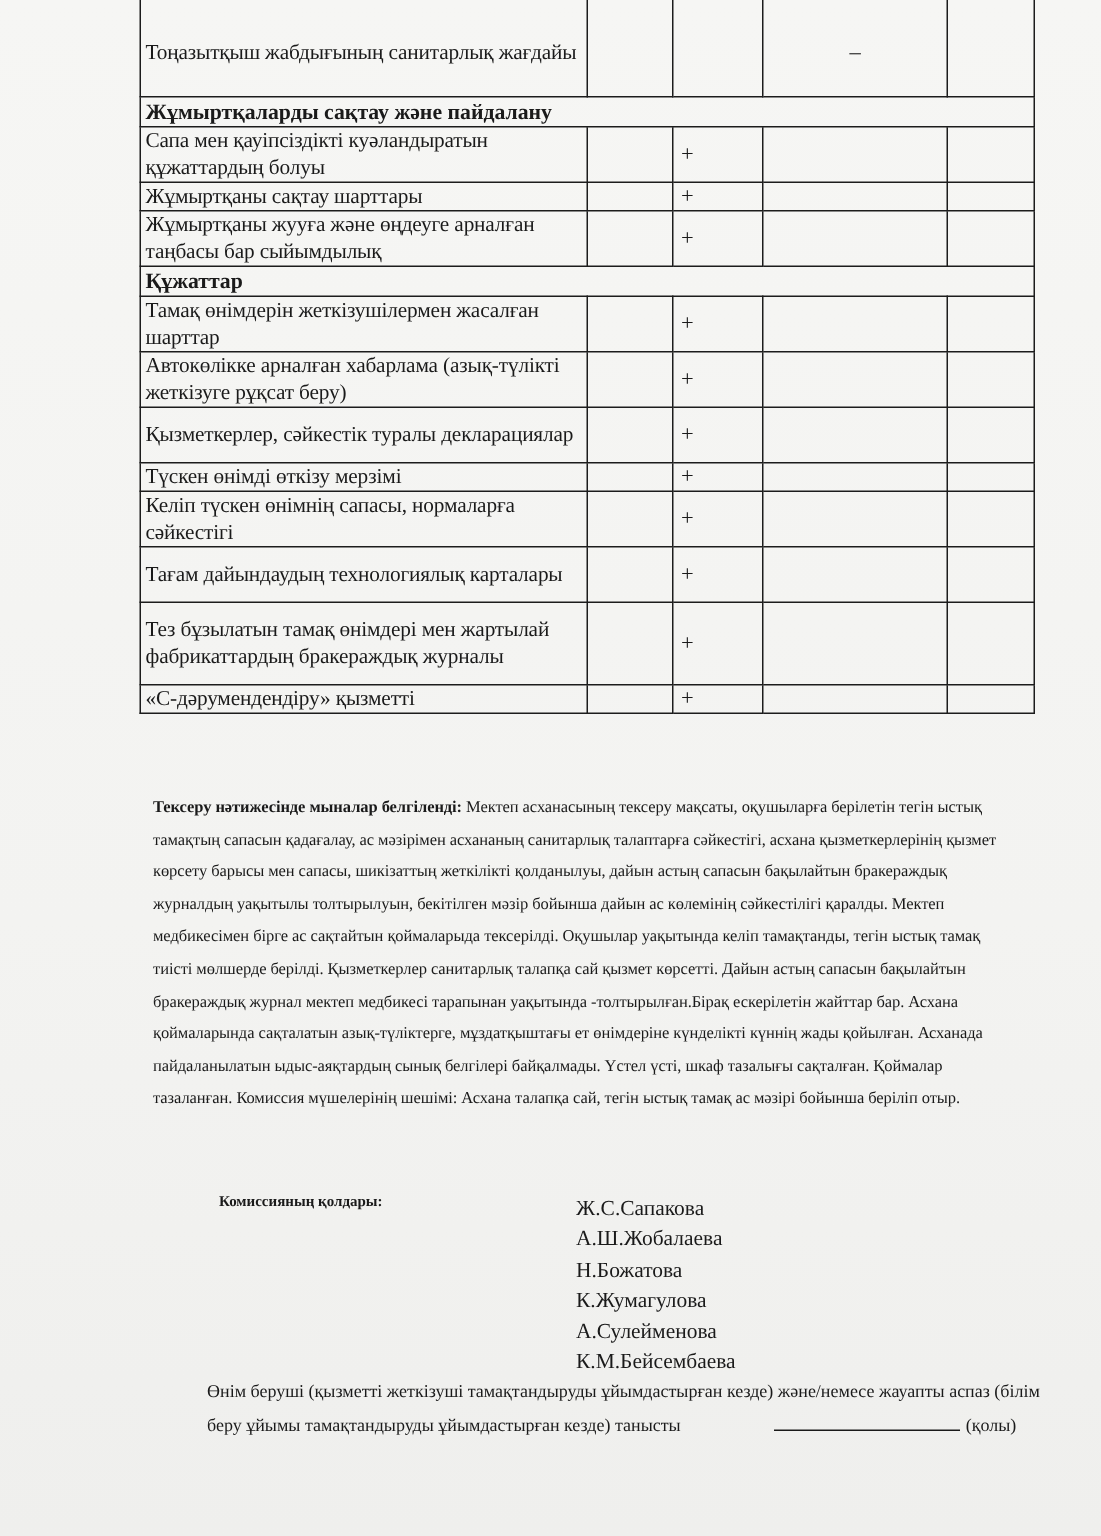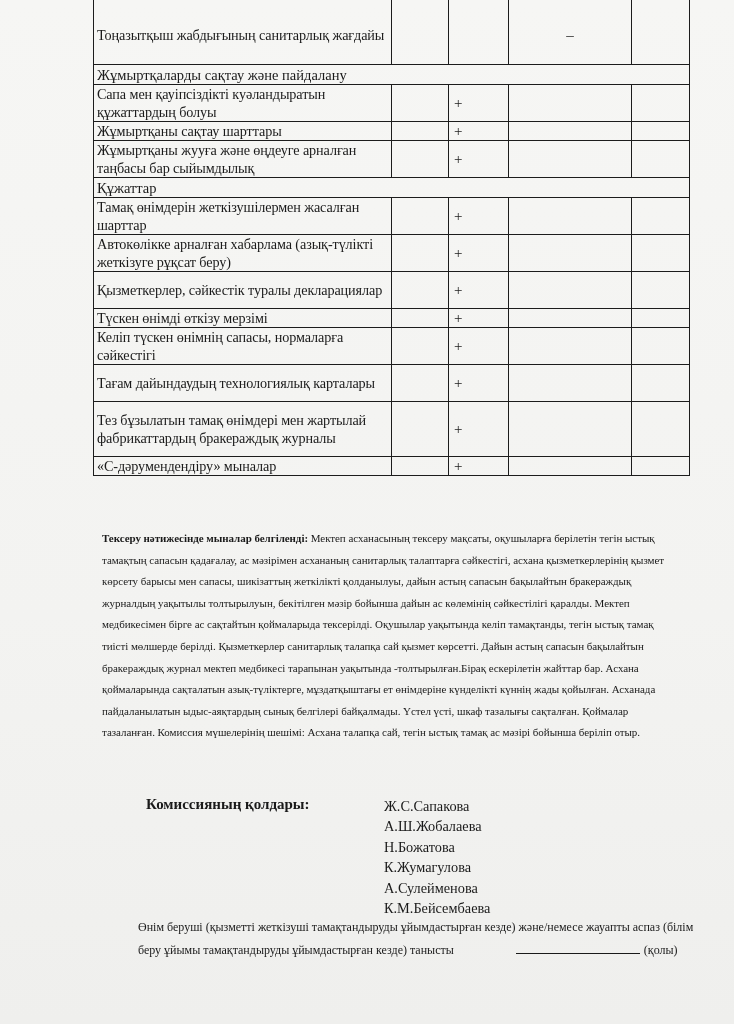--- a/index.html
+++ b/index.html
@@ -42,21 +42,21 @@
       width: 292px;
       padding-left: 3px;
       letter-spacing: -0.1px;
       margin-top: 12px;
     }
     .check-table td.c1 { width: 52px; }
     .check-table td.c2 { width: 52px; padding-left: 5px; }
     .check-table td.c3 { width: 118px; text-align: center; }
     .check-table td.c4 { width: 53px; }
     .check-table tr.section td {
-      font-weight: normal;
+      font-weight: bold;
       font-size: 14.5px;
       height: 19px;
       padding-left: 3px;
     }
     .check-table tr.h2 td { height: 36px; }
     .check-table tr.h1 td { height: 18px; }
     .check-table tr.h3 td { height: 54px; }
     .check-table tr.first td { height: 58px; padding-top: 6px; border-top: none; }
     .mark { font-size: 15px; }
 
@@ -78,21 +78,21 @@
       position: absolute;
       left: 146px;
       top: 796px;
       width: 500px;
     }
     .sig-label {
       position: absolute;
       left: 0;
       top: 0;
       font-weight: bold;
-      font-size: 15px;
+      font-size: 10px;
     }
     .sig-list {
       position: absolute;
       left: 238px;
       top: 0;
       margin: 0;
       padding: 0;
       list-style: none;
       font-size: 14.3px;
       line-height: 20.4px;
@@ -199,21 +199,21 @@
         <td class="c4"></td>
       </tr>
       <tr class="h3">
         <td class="item">Тез бұзылатын тамақ өнімдері мен жартылай фабрикаттардың бракераждық журналы</td>
         <td class="c1"></td>
         <td class="c2 mark">+</td>
         <td class="c3"></td>
         <td class="c4"></td>
       </tr>
       <tr class="h1">
-        <td class="item">«С-дәрумендендіру» мыналар</td>
+        <td class="item">«С-дәрумендендіру» қызметті</td>
         <td class="c1"></td>
         <td class="c2 mark">+</td>
         <td class="c3"></td>
         <td class="c4"></td>
       </tr>
     </tbody>
   </table>
 
   <div class="findings">
     <span class="lead">Тексеру нәтижесінде мыналар белгіленді:</span><span> Мектеп асханасының тексеру мақсаты, оқушыларға берілетін тегін ыстық тамақтың сапасын қадағалау, ас мәзірімен асхананың санитарлық талаптарға сәйкестігі, асхана қызметкерлерінің қызмет көрсету барысы мен сапасы, шикізаттың жеткілікті қолданылуы, дайын астың сапасын бақылайтын бракераждық журналдың уақытылы толтырылуын, бекітілген мәзір бойынша дайын ас көлемінің сәйкестілігі қаралды. Мектеп медбикесімен бірге ас сақтайтын қоймаларыда тексерілді. Оқушылар уақытында келіп тамақтанды, тегін ыстық тамақ тиісті мөлшерде берілді. Қызметкерлер санитарлық талапқа сай қызмет көрсетті. Дайын астың сапасын бақылайтын бракераждық журнал мектеп медбикесі тарапынан уақытында -толтырылған.Бірақ ескерілетін жайттар бар. Асхана қоймаларында сақталатын азық-түліктерге, мұздатқыштағы ет өнімдеріне күнделікті күннің жады қойылған. Асханада пайдаланылатын ыдыс-аяқтардың сынық белгілері байқалмады. Үстел үсті, шкаф тазалығы сақталған. Қоймалар тазаланған. Комиссия мүшелерінің шешімі: Асхана талапқа сай, тегін ыстық тамақ ас мәзірі бойынша беріліп отыр.</span>

